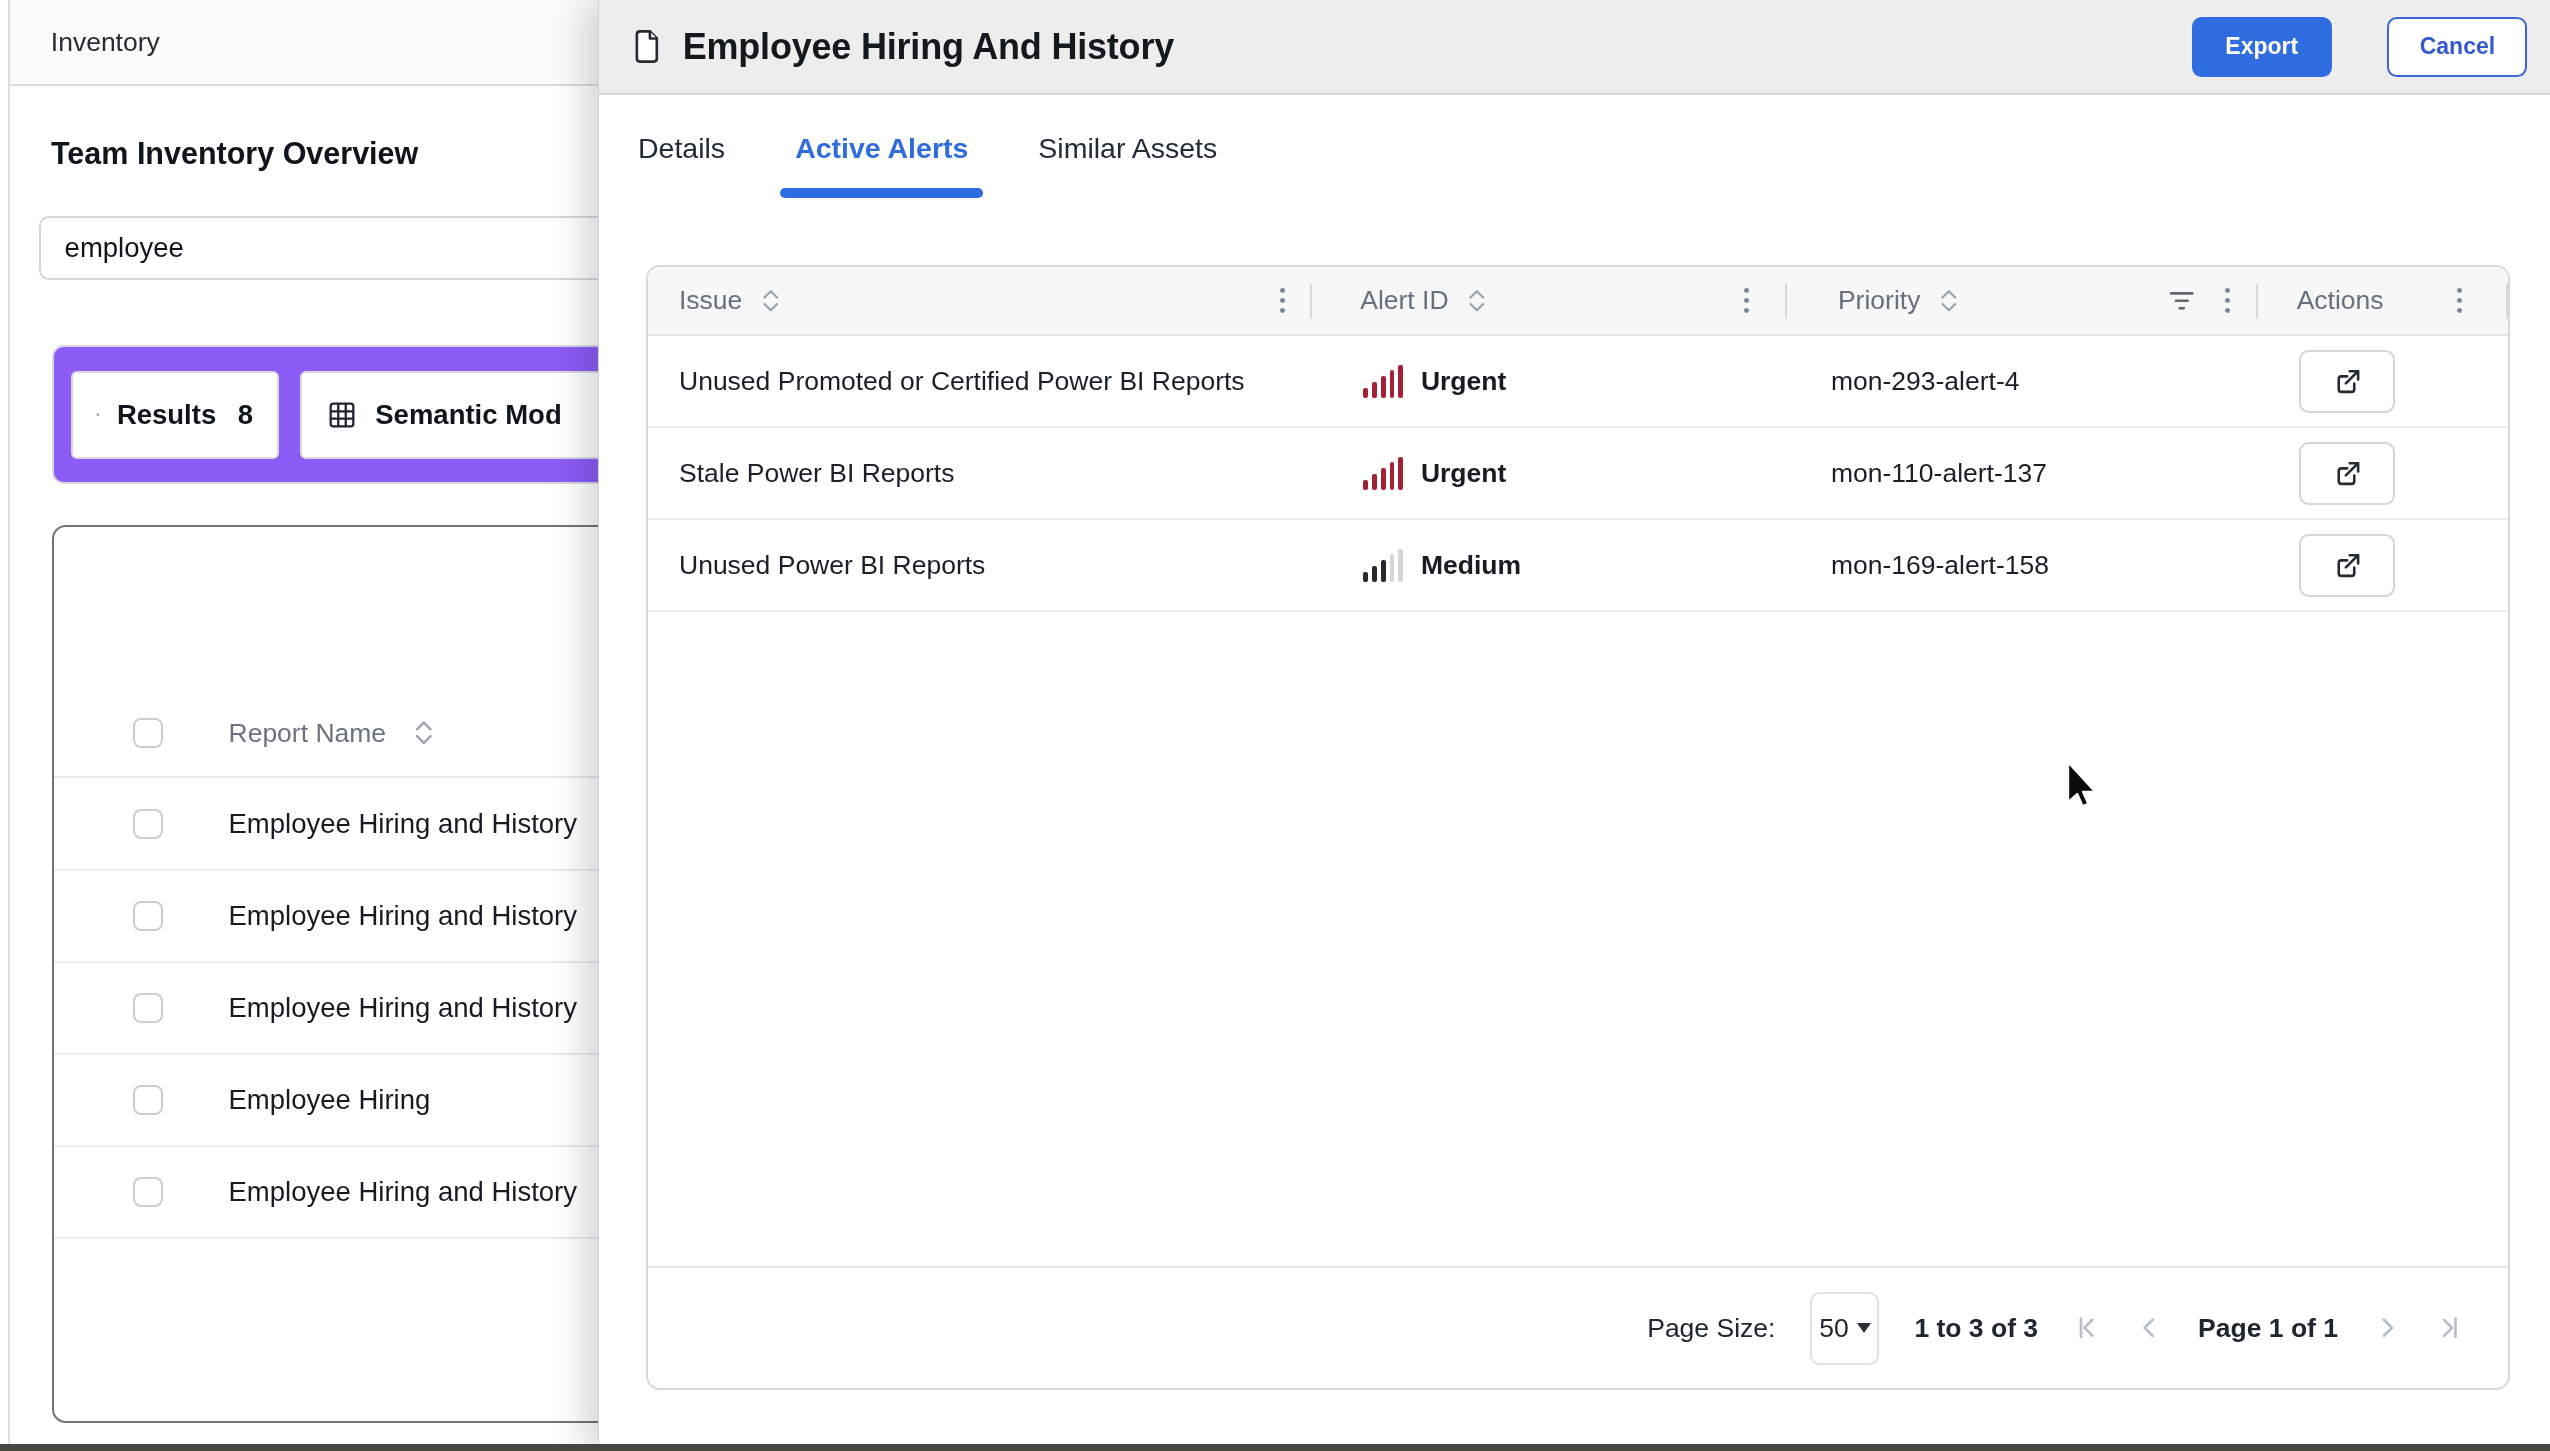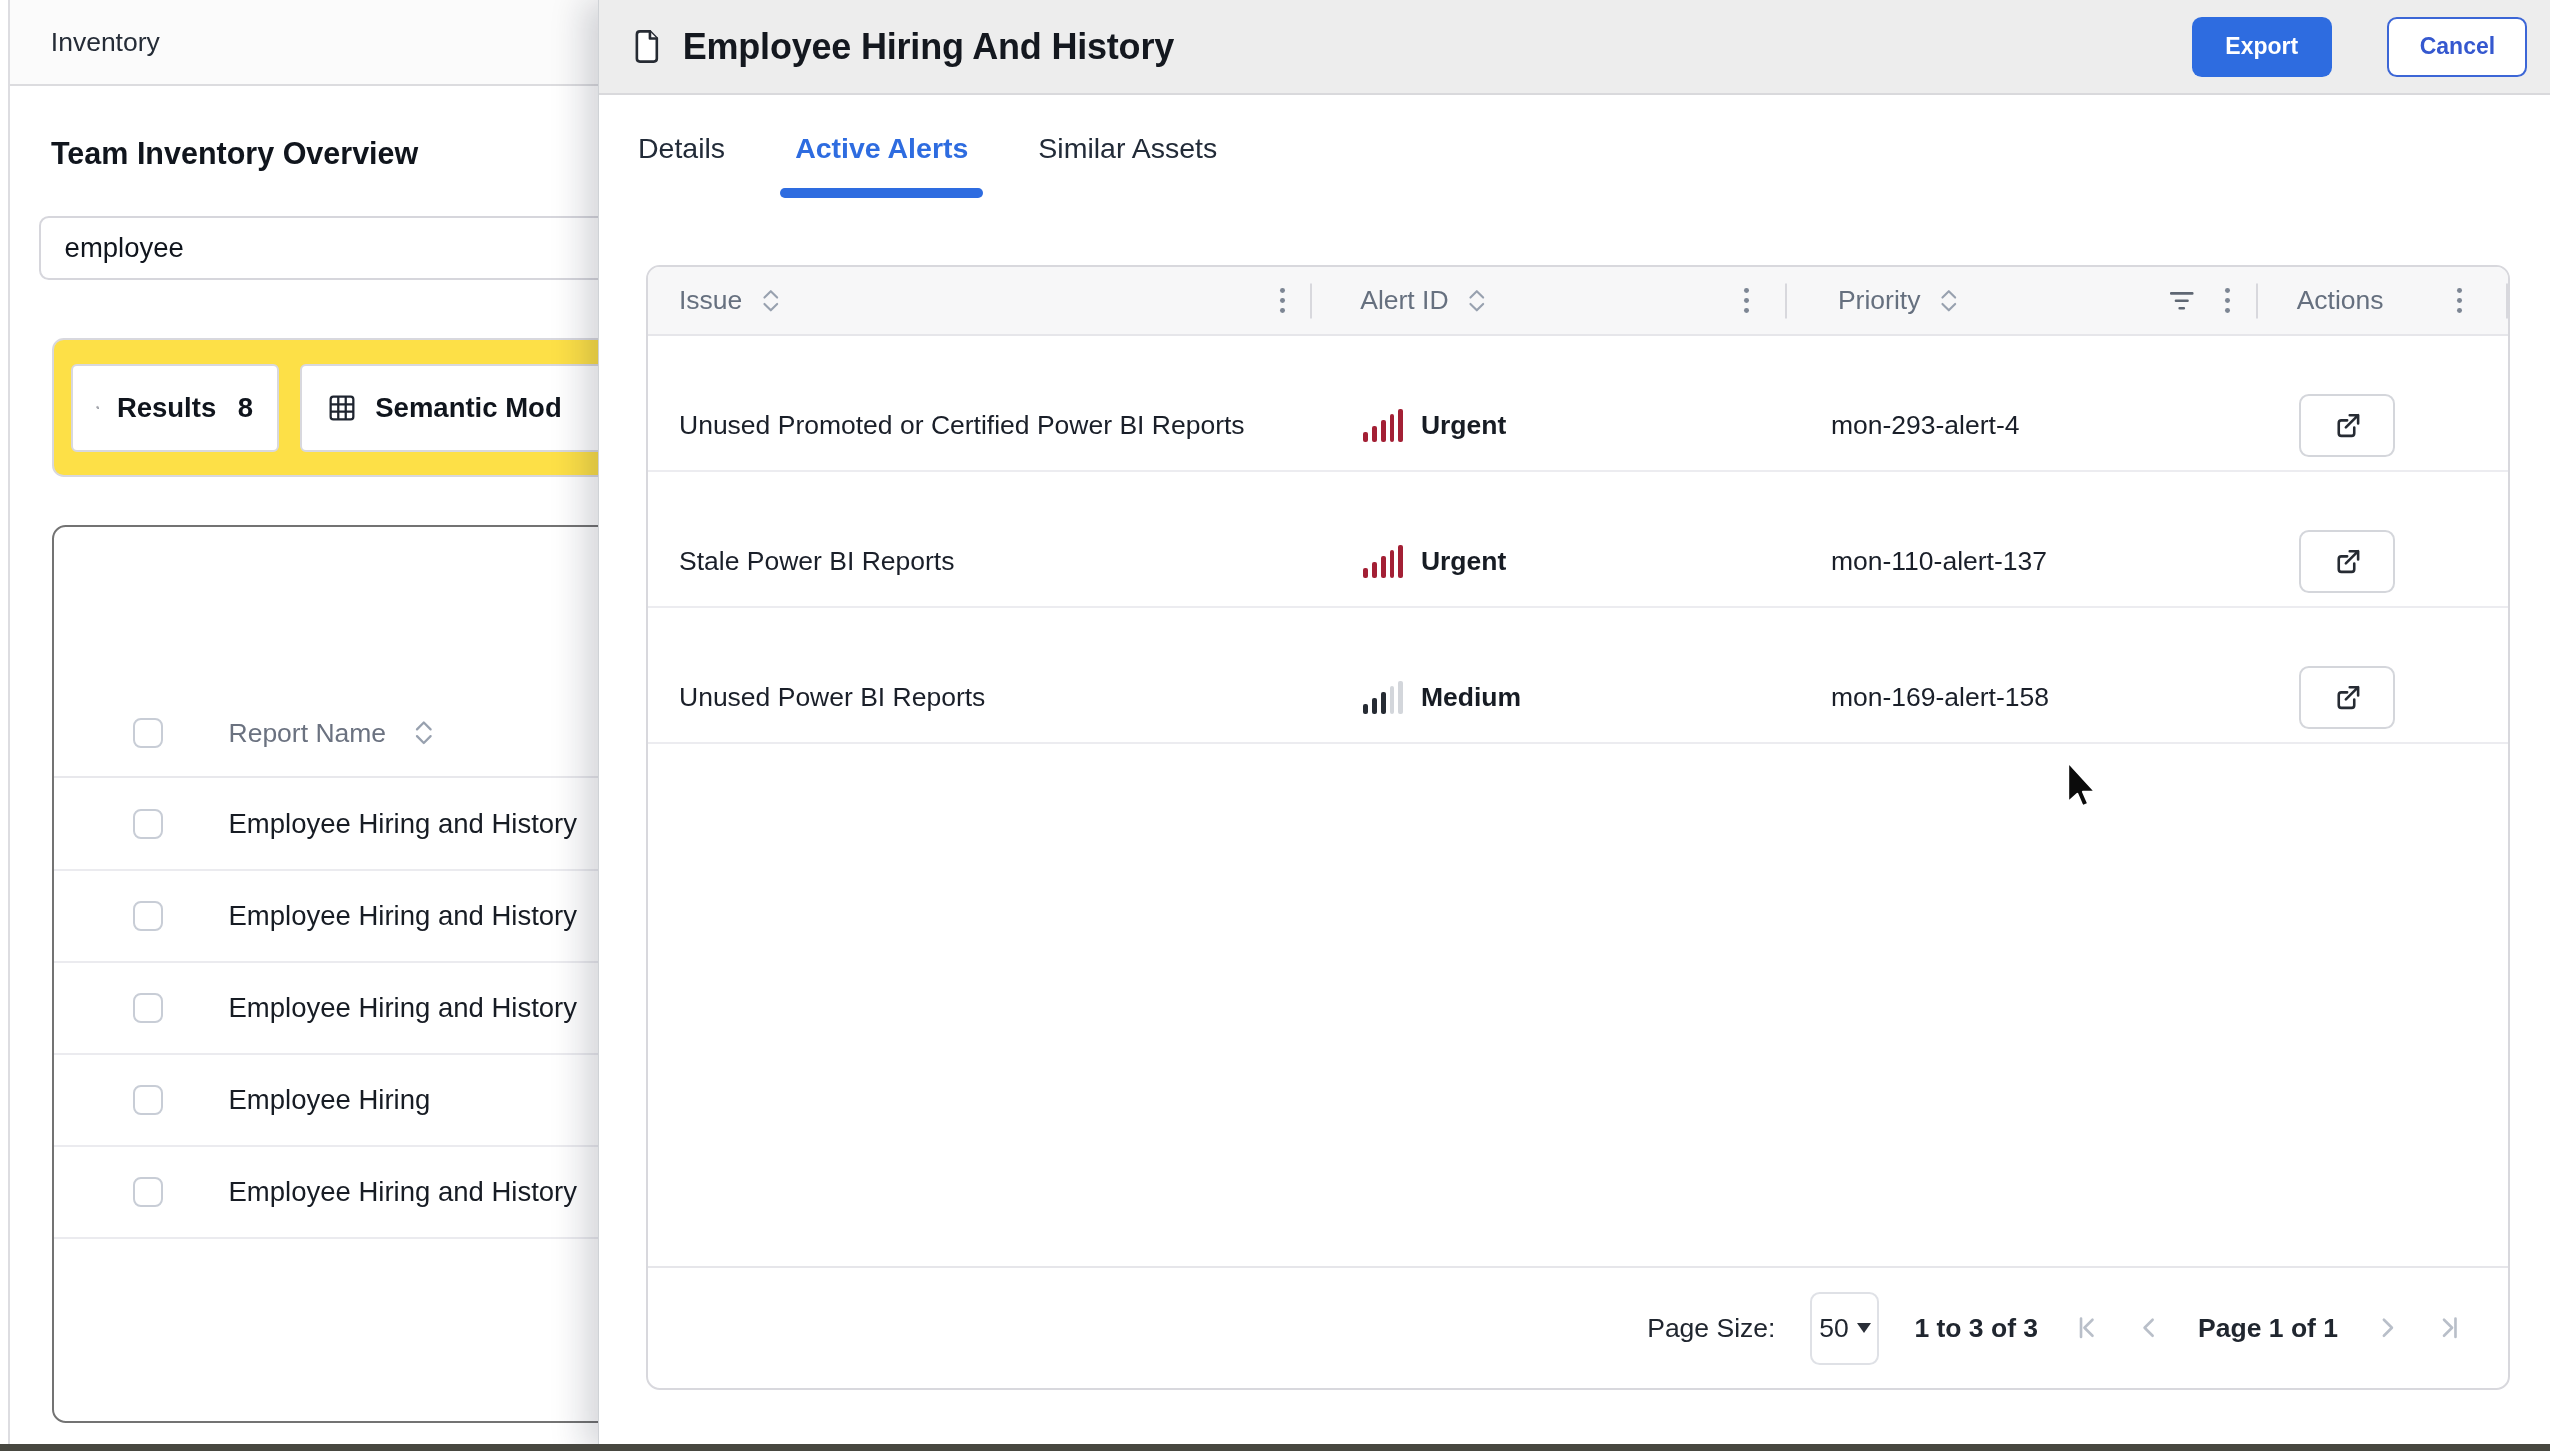--- a/index.html
+++ b/index.html
@@ -19,22 +19,22 @@
     font-size:26.5px; color:#252c37;
   }
   .inv-title { position:absolute; left:51px; top:136px; font-size:30.5px; font-weight:700; color:#10151d; }
   .search-box {
     position:absolute; left:39px; top:216px; width:669px; height:64px;
     border:2px solid #d6d6dc; border-radius:9.8px; background:#fff;
     display:flex; align-items:center; padding-left:23.6px;
   }
   .search-box input { border:none; outline:none; font-size:27.5px; color:#10151d; width:100%; font-family:inherit; background:transparent; }
   .tabs-card {
-    position:absolute; left:52px; top:338px; width:669px; height:139px;
-    border:2px solid #d8d8de; border-radius:11.8px; background:#fde047;
+    position:absolute; left:52px; top:345px; width:669px; height:139px;
+    border:2px solid #d8d8de; border-radius:11.8px; background:#8b5cf6;
   }
   .tab-box {
     position:absolute; top:23.6px; height:88px; border:2px solid #d8d8de; border-radius:5.9px;
     background:#fff; display:flex; align-items:center; gap:17.7px; padding:0 23.6px;
     font-size:27.5px; font-weight:600; color:#10151d; white-space:nowrap;
   }
   .tab-box.results { left:16.7px; width:208px; }
   .tab-box.semantic { left:246px; width:423px; }
   .tab-count { font-weight:700; margin-left:3.9px; }
   .report-card {
@@ -70,21 +70,21 @@
   .btn-cancel { width:140px; background:#fff; border:2.9px solid #3c66d6; color:#3558cf; font-weight:700; }
 
   .drawer-tabs { height:106px; display:flex; align-items:center; padding-left:39px; }
   .dtab { position:relative; height:100%; display:flex; align-items:center; margin-right:70px; font-size:28.5px; font-weight:500; color:#222b38; cursor:pointer; }
   .dtab.active { color:#2e6ce0; font-weight:600;justify-content:flex-end; }
   .dtab.active::after { content:""; position:absolute; left:-14.7px; right:-14.7px; bottom:2.9px; height:9.8px; background:#2e6ce0; border-radius:4.9px; }
 
   .alerts-card {
     position:absolute; left:47px; top:265px; width:1864px; height:1125px;
     border:2px solid #d8d8dd; border-radius:13.8px; background:#fff;
-    overflow:hidden; display:flex; flex-direction:column;gap:44px;
+    overflow:hidden; display:flex; flex-direction:column;
   }
   .at-header { height:69px; flex:0 0 auto; background:#f7f7f8; border-bottom:2px solid #e6e6ea; display:flex; }
   .hcell { position:relative; display:flex; align-items:center; font-size:26.5px; font-weight:500; color:#66707f; }
   .hcell::after { content:""; position:absolute; right:0; top:50%; transform:translateY(-50%); width:2px; height:35px; background:#d8d8dd; }
   .c-issue { width:666px; }  .c-priority { width:472px; }  .c-alert { width:476px; }  .c-actions { width:251px; }
   .hcell .hlabel { white-space:nowrap; }
   .c-issue .hlabel { margin-left:31px; }
   .c-priority .hlabel { margin-left:51px; }
   .c-alert .hlabel { margin-left:48px; }
   .c-actions .hlabel { margin-left:39px; }

